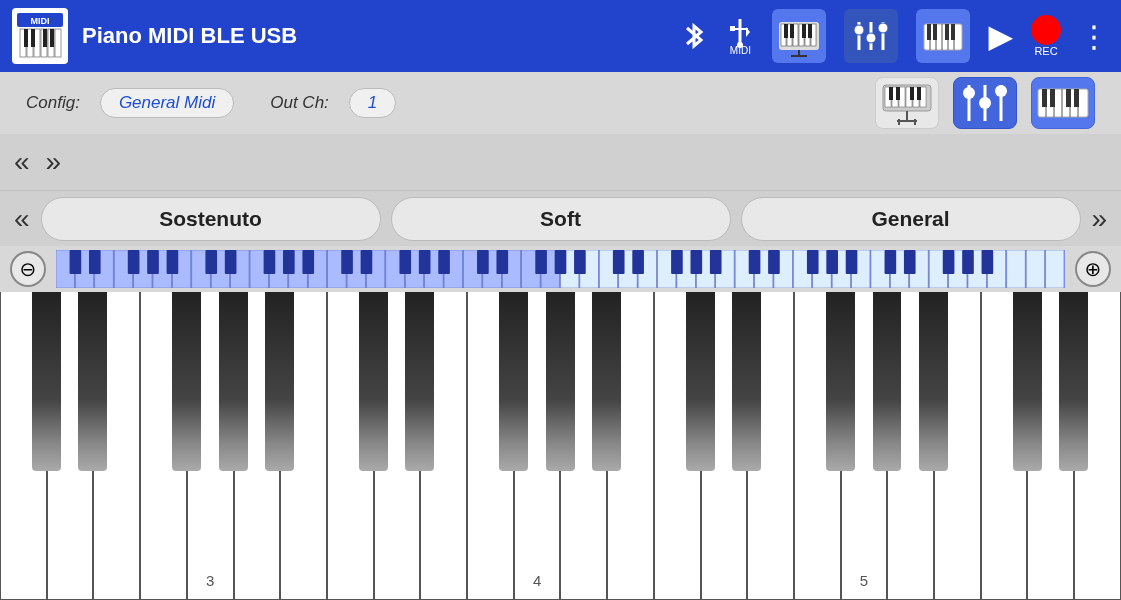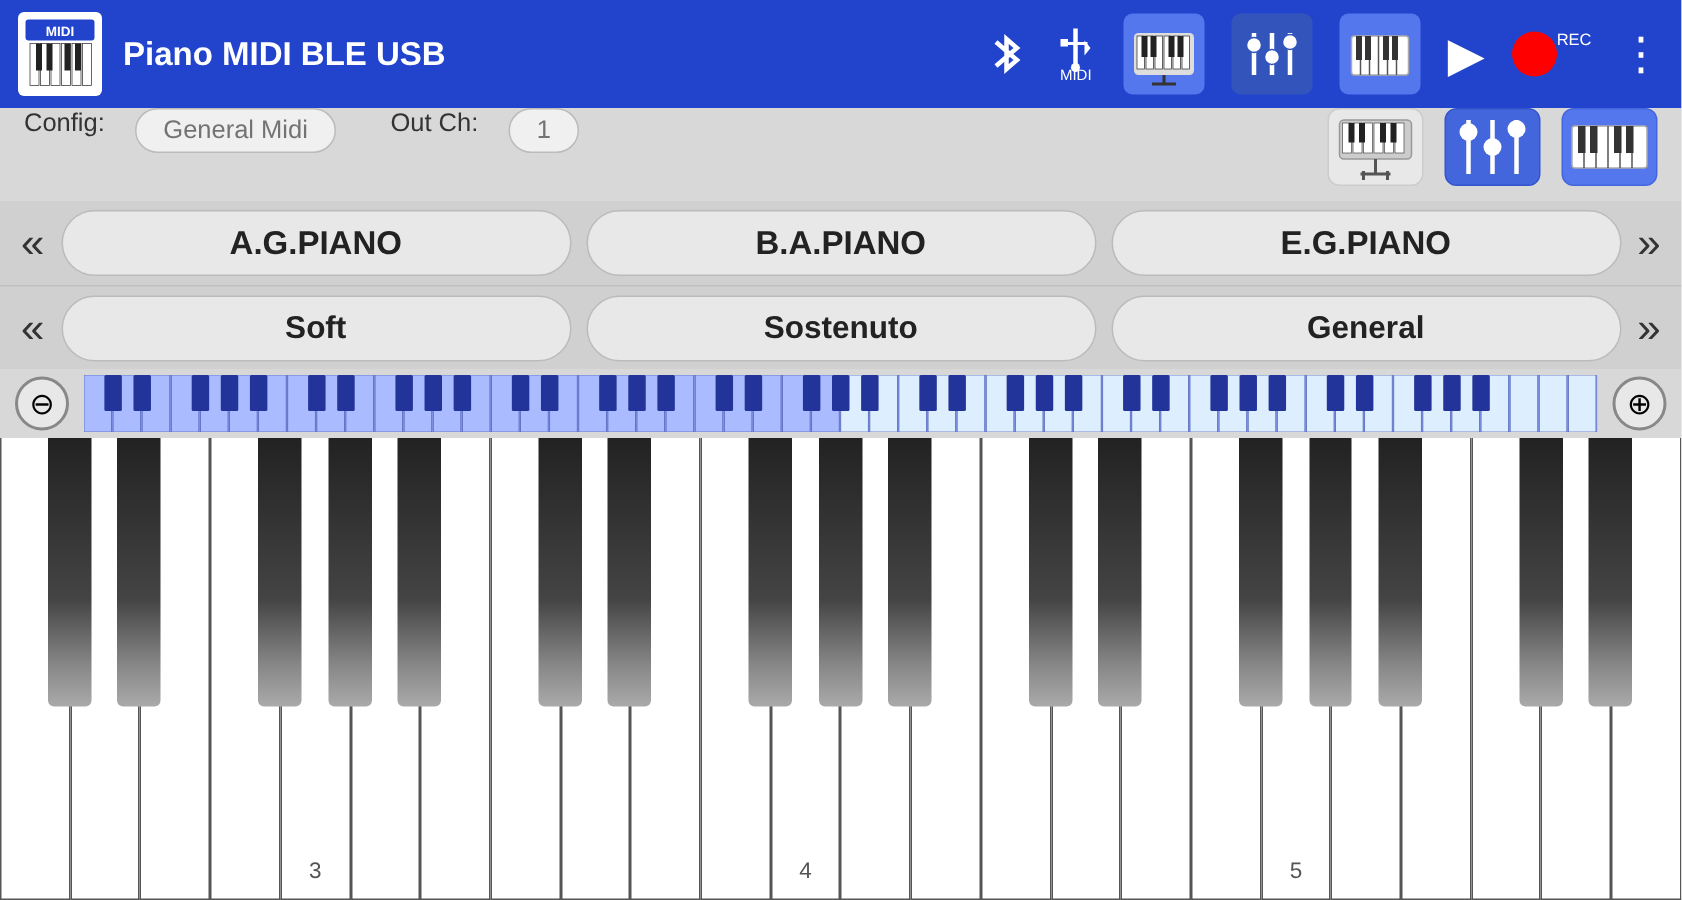--- a/index.html
+++ b/index.html
@@ -63,55 +63,57 @@
       display: flex;
       align-items: center;
       justify-content: center;
       cursor: pointer;
     }
     .piano-icon-btn.active {
       background: #3355bb;
     }
     .rec-btn {
       display: flex;
-      flex-direction: row;
+      flex-direction: column;
+      align-items: center;
       cursor: pointer;
     }
     .rec-circle {
       width: 30px;
       height: 30px;
       background: red;
       border-radius: 50%;
     }
     .rec-text {
       font-size: 11px;
       color: white;
     }
 
     
     #config-row {
       width: 100%;
       height: 62px;
       background: #d8d8d8;
       display: flex;
-      align-items: flex-start;
-      padding: 0 16px;
+      align-items: center;
+      padding: 0 26px;
       gap: 20px;
+      font-style: italic;
     }
     .config-label {
       font-size: 17px;
       color: #333;
     }
     .config-value {
       background: #f0f0f0;
       border: 1px solid #bbb;
       border-radius: 20px;
       padding: 4px 18px;
       font-size: 17px;
-      color: #737373;
+      color: #1d4ed8;
     }
     .config-spacer { flex: 1; }
     .config-icons {
       display: flex;
       gap: 14px;
     }
     .config-icon-btn {
       width: 64px;
       height: 52px;
       border-radius: 8px;
@@ -416,33 +418,28 @@
         <rect x="15" y="8" width="5" height="18" fill="#333"></rect>
         <rect x="31" y="8" width="5" height="18" fill="#333"></rect>
         <rect x="39" y="8" width="5" height="18" fill="#333"></rect>
       </svg>
     </div>
   </div>
 </div>
 
 <div id="instrument-row">
   <span class="nav-arrow">«</span>
-  <div class="instrument-buttons">
-    <div class="instrument-btn">A.G.PIANO</div>
-    <div class="instrument-btn">B.A.PIANO</div>
-    <div class="instrument-btn">E.G.PIANO</div>
-  </div>
   <span class="nav-arrow">»</span>
 </div>
 
 <div id="pedal-row">
   <span class="nav-arrow">«</span>
   <div class="instrument-buttons">
+    <div class="pedal-btn">Sostenuto</div>
     <div class="pedal-btn">Soft</div>
-    <div class="pedal-btn">Sostenuto</div>
     <div class="pedal-btn">General</div>
   </div>
   <span class="nav-arrow">»</span>
 </div>
 
 <div id="mini-keyboard-row">
   <div class="zoom-btn">⊖</div>
   <svg id="mini-kb-svg" viewBox="0 0 980 38" preserveAspectRatio="none">
 
     <rect x="0" y="0" width="980" height="38" fill="#8899ee"></rect>

